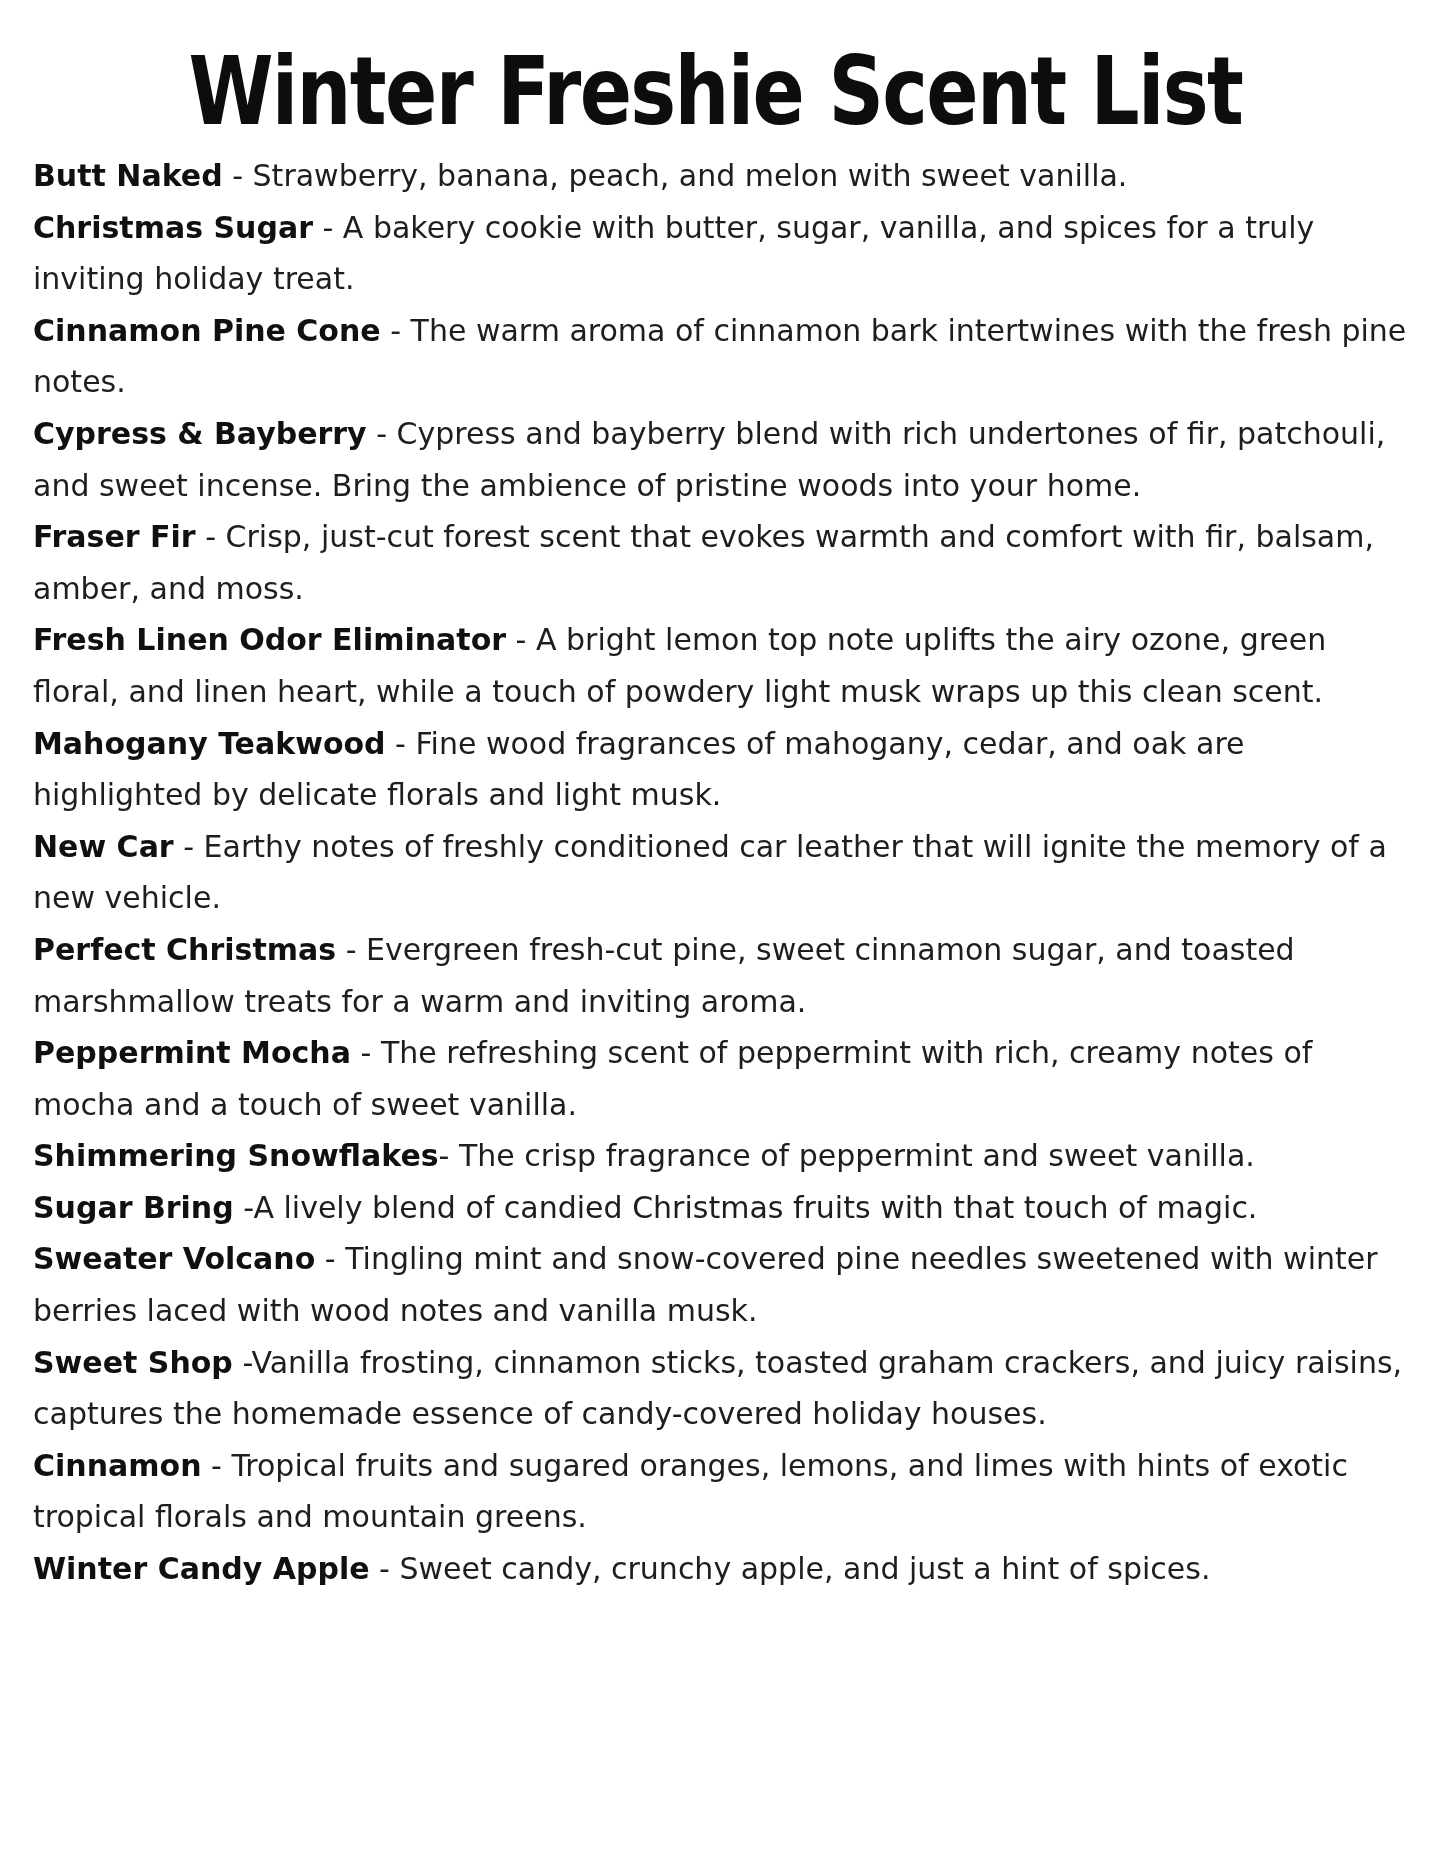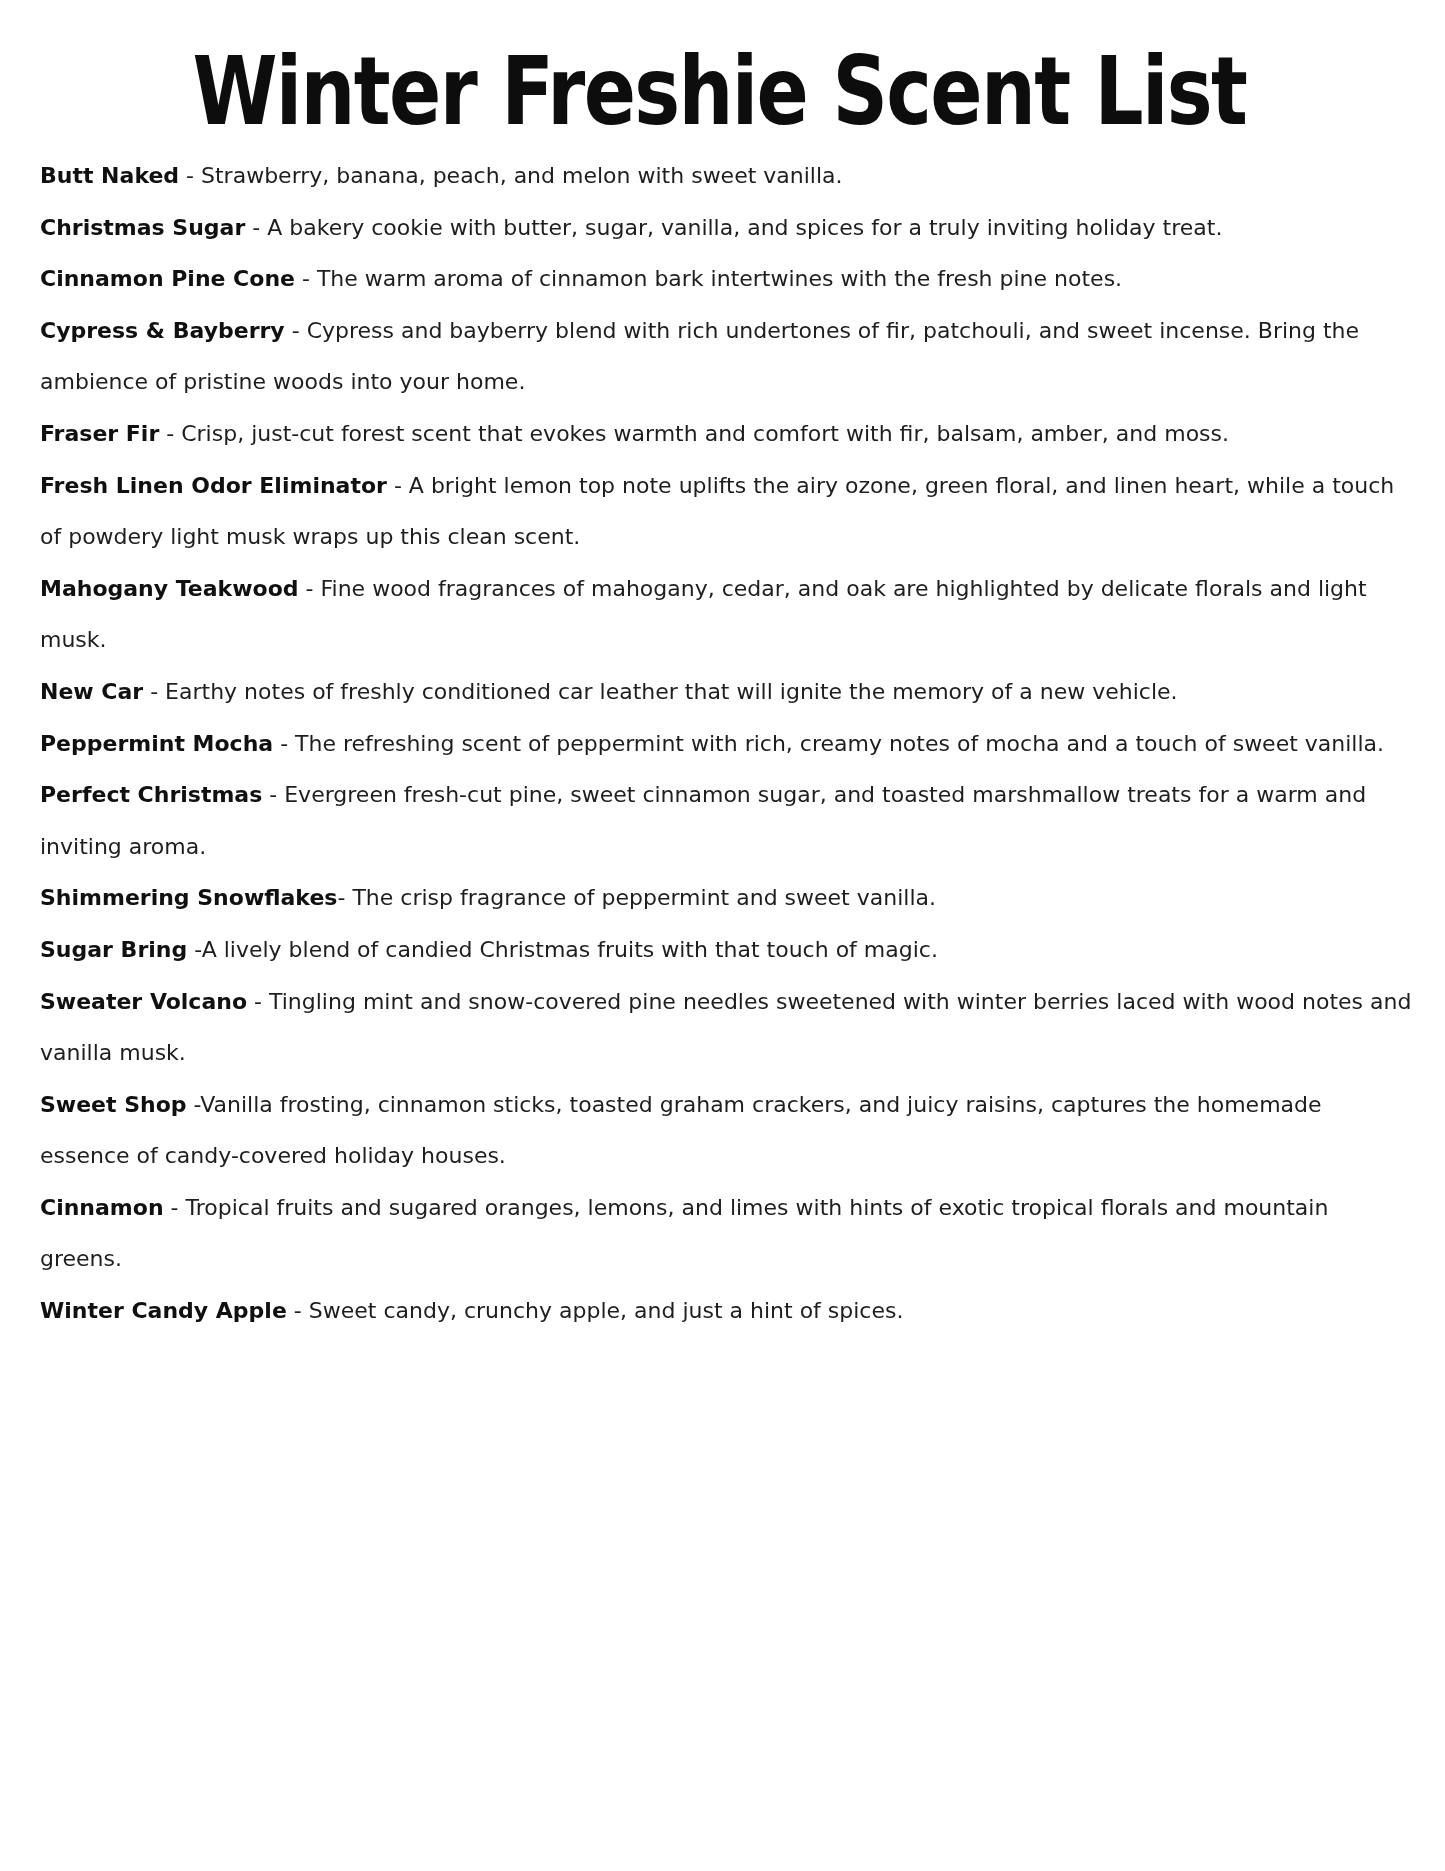--- a/index.html
+++ b/index.html
@@ -10,39 +10,38 @@
   body {
     width: 1445px;
     height: 1871px;
     overflow: hidden;
     font-family: "DejaVu Sans", sans-serif;
     color: #1b1b1b;
   }
   .page {
     padding: 0 28px 0 33px;
     box-sizing: border-box;
-    margin-left: 7px;
   }
   h1.title {
     margin: 42px 0 8px 0;
     text-align: center;
     font-size: 94px;
     line-height: 100px;
     font-weight: bold;
     color: #0d0d0d;
     white-space: nowrap;
   }
   h1.title .squeeze {
     display: inline-block;
     transform: scaleX(0.82);
     transform-origin: 46% center;
     letter-spacing: -2px;
   }
   .scent-list {
-    font-size: 22px;
+    font-size: 30px;
     line-height: 51.6px;
     color: #1e1e1e;
   }
   .scent-list p {
     margin: 0;
     padding: 0;
   }
   .scent-name {
     font-weight: bold;
     color: #101010;
@@ -60,22 +59,22 @@
 
   <div class="scent-list">
     <p><span class="scent-name">Butt Naked</span><span class="scent-sep"> - </span><span class="scent-desc">Strawberry, banana, peach, and melon with sweet vanilla.</span></p>
     <p><span class="scent-name">Christmas Sugar</span><span class="scent-sep"> - </span><span class="scent-desc">A bakery cookie with butter, sugar, vanilla, and spices for a truly inviting holiday treat.</span></p>
     <p><span class="scent-name">Cinnamon Pine Cone</span><span class="scent-sep"> - </span><span class="scent-desc">The warm aroma of cinnamon bark intertwines with the fresh pine notes.</span></p>
     <p><span class="scent-name">Cypress &amp; Bayberry</span><span class="scent-sep"> - </span><span class="scent-desc">Cypress and bayberry blend with rich undertones of fir, patchouli, and sweet incense. Bring the ambience of pristine woods into your home.</span></p>
     <p><span class="scent-name">Fraser Fir</span><span class="scent-sep"> - </span><span class="scent-desc">Crisp, just-cut forest scent that evokes warmth and comfort with fir, balsam, amber, and moss.</span></p>
     <p><span class="scent-name">Fresh Linen Odor Eliminator</span><span class="scent-sep"> - </span><span class="scent-desc">A bright lemon top note uplifts the airy ozone, green floral, and linen heart, while a touch of powdery light musk wraps up this clean scent.</span></p>
     <p><span class="scent-name">Mahogany Teakwood</span><span class="scent-sep"> - </span><span class="scent-desc">Fine wood fragrances of mahogany, cedar, and oak are highlighted by delicate florals and light musk.</span></p>
     <p><span class="scent-name">New Car</span><span class="scent-sep"> - </span><span class="scent-desc">Earthy notes of freshly conditioned car leather that will ignite the memory of a new vehicle.</span></p>
+    <p><span class="scent-name">Perfect Christmas</span><span class="scent-sep"> - </span><span class="scent-desc">Evergreen fresh-cut pine, sweet cinnamon sugar, and toasted marshmallow treats for a warm and inviting aroma.</span></p>
     <p><span class="scent-name">Peppermint Mocha</span><span class="scent-sep"> - </span><span class="scent-desc">The refreshing scent of peppermint with rich, creamy notes of mocha and a touch of sweet vanilla.</span></p>
-    <p><span class="scent-name">Perfect Christmas</span><span class="scent-sep"> - </span><span class="scent-desc">Evergreen fresh-cut pine, sweet cinnamon sugar, and toasted marshmallow treats for a warm and inviting aroma.</span></p>
     <p><span class="scent-name">Shimmering Snowflakes</span><span class="scent-sep">- </span><span class="scent-desc">The crisp fragrance of peppermint and sweet vanilla.</span></p>
     <p><span class="scent-name">Sugar Bring</span><span class="scent-sep"> -</span><span class="scent-desc">A lively blend of candied Christmas fruits with that touch of magic.</span></p>
     <p><span class="scent-name">Sweater Volcano</span><span class="scent-sep"> - </span><span class="scent-desc">Tingling mint and snow-covered pine needles sweetened with winter berries laced with wood notes and vanilla musk.</span></p>
     <p><span class="scent-name">Sweet Shop</span><span class="scent-sep"> -</span><span class="scent-desc">Vanilla frosting, cinnamon sticks, toasted graham crackers, and juicy raisins, captures the homemade essence of candy-covered holiday houses.</span></p>
     <p><span class="scent-name">Cinnamon</span><span class="scent-sep"> - </span><span class="scent-desc">Tropical fruits and sugared oranges, lemons, and limes with hints of exotic tropical florals and mountain greens.</span></p>
     <p><span class="scent-name">Winter Candy Apple</span><span class="scent-sep"> - </span><span class="scent-desc">Sweet candy, crunchy apple, and just a hint of spices.</span></p>
   </div>
 </div>
 
 </body></html>

